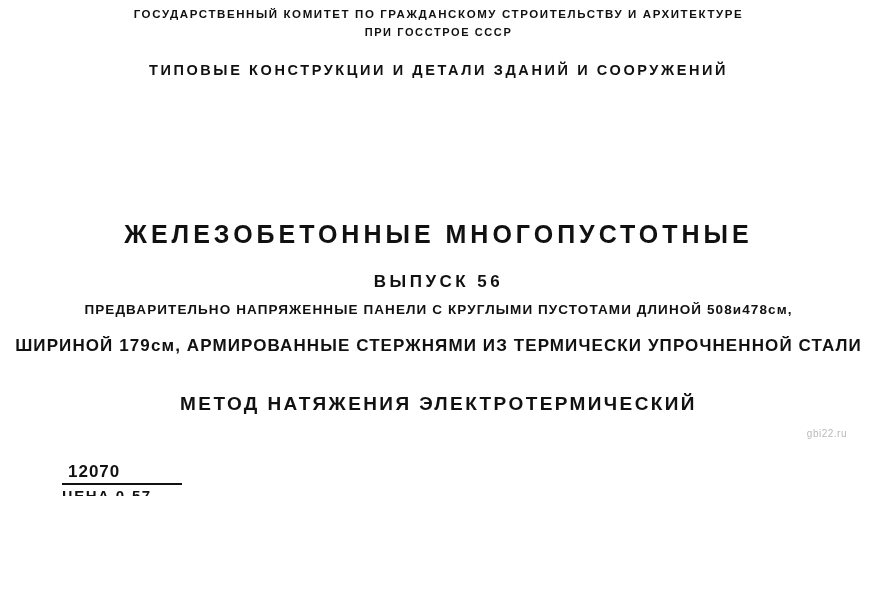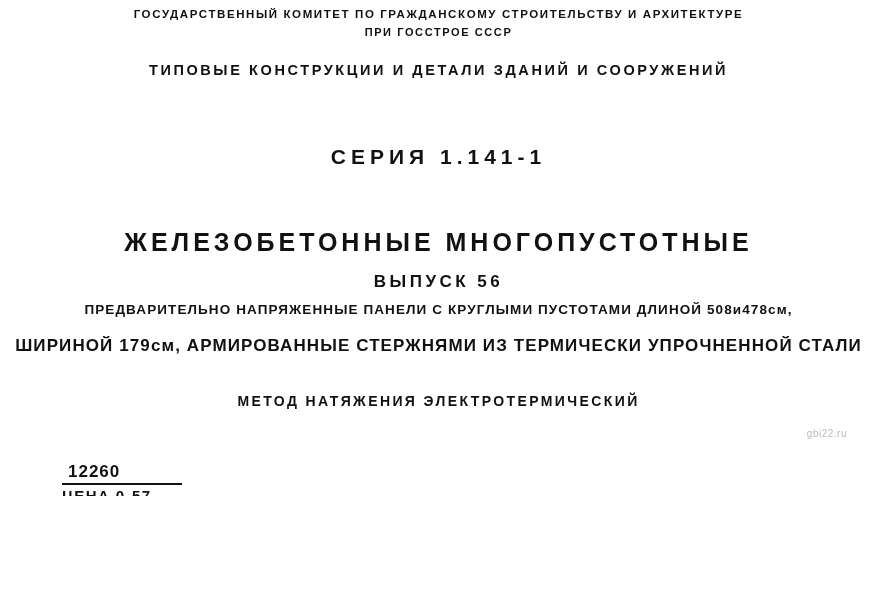--- a/index.html
+++ b/index.html
@@ -65,21 +65,20 @@
     width: 877px;
     font-size: 25px;
     letter-spacing: 5.5px;
   }
   .title2 {
     top: 220px;
     left: 0;
     width: 877px;
     font-size: 25px;
     letter-spacing: 4px;
-    margin-top: 8px;
   }
 
   
   .issue {
     top: 272px;
     left: 0;
     width: 877px;
     font-size: 17px;
     letter-spacing: 3.5px;
   }
@@ -101,21 +100,21 @@
     top: 351px;
     left: 0;
     width: 877px;
     font-size: 13px;
     letter-spacing: 2.2px;
   }
   .method {
     top: 393px;
     left: 0;
     width: 877px;
-    font-size: 14px;
+    font-size: 19px;
     letter-spacing: 2.4px;
   }
 
   
   .watermark {
     position: absolute;
     top: 420px;
     right: 30px;
     font-size: 10px;
     letter-spacing: 0.5px;
@@ -156,30 +155,29 @@
 </style>
 </head>
 <body>
 
 <div class="page">
 
   <div class="ln hdr1">ГОСУДАРСТВЕННЫЙ  КОМИТЕТ  ПО  ГРАЖДАНСКОМУ  СТРОИТЕЛЬСТВУ  И  АРХИТЕКТУРЕ</div>
   <div class="ln hdr2">ПРИ  ГОССТРОЕ  СССР</div>
   <div class="ln hdr3">ТИПОВЫЕ КОНСТРУКЦИИ  И  ДЕТАЛИ  ЗДАНИЙ  И  СООРУЖЕНИЙ</div>
 
-  <div class="ln series">СЕРИЯ 1.141-1</div>
   <div class="ln title2">ЖЕЛЕЗОБЕТОННЫЕ  МНОГОПУСТОТНЫЕ</div>
 
   <div class="ln issue">ВЫПУСК 56</div>
   <div class="ln desc1">ПРЕДВАРИТЕЛЬНО НАПРЯЖЕННЫЕ ПАНЕЛИ С КРУГЛЫМИ ПУСТОТАМИ ДЛИНОЙ 508и478см,</div>
   <div class="ln desc2">ШИРИНОЙ 179см, АРМИРОВАННЫЕ СТЕРЖНЯМИ ИЗ ТЕРМИЧЕСКИ УПРОЧНЕННОЙ СТАЛИ</div>
 
   <div class="ln method">МЕТОД   НАТЯЖЕНИЯ  ЭЛЕКТРОТЕРМИЧЕСКИЙ</div>
 
   <div class="watermark">gbi22.ru</div>
 
   <div class="stamp">
-    <div class="stamp-num">12260</div>
+    <div class="stamp-num">12070</div>
     <div class="stamp-rule"></div>
     <div class="stamp-price">ЦЕНА 0-57</div>
   </div>
 
 </div>
 
 </body></html>

